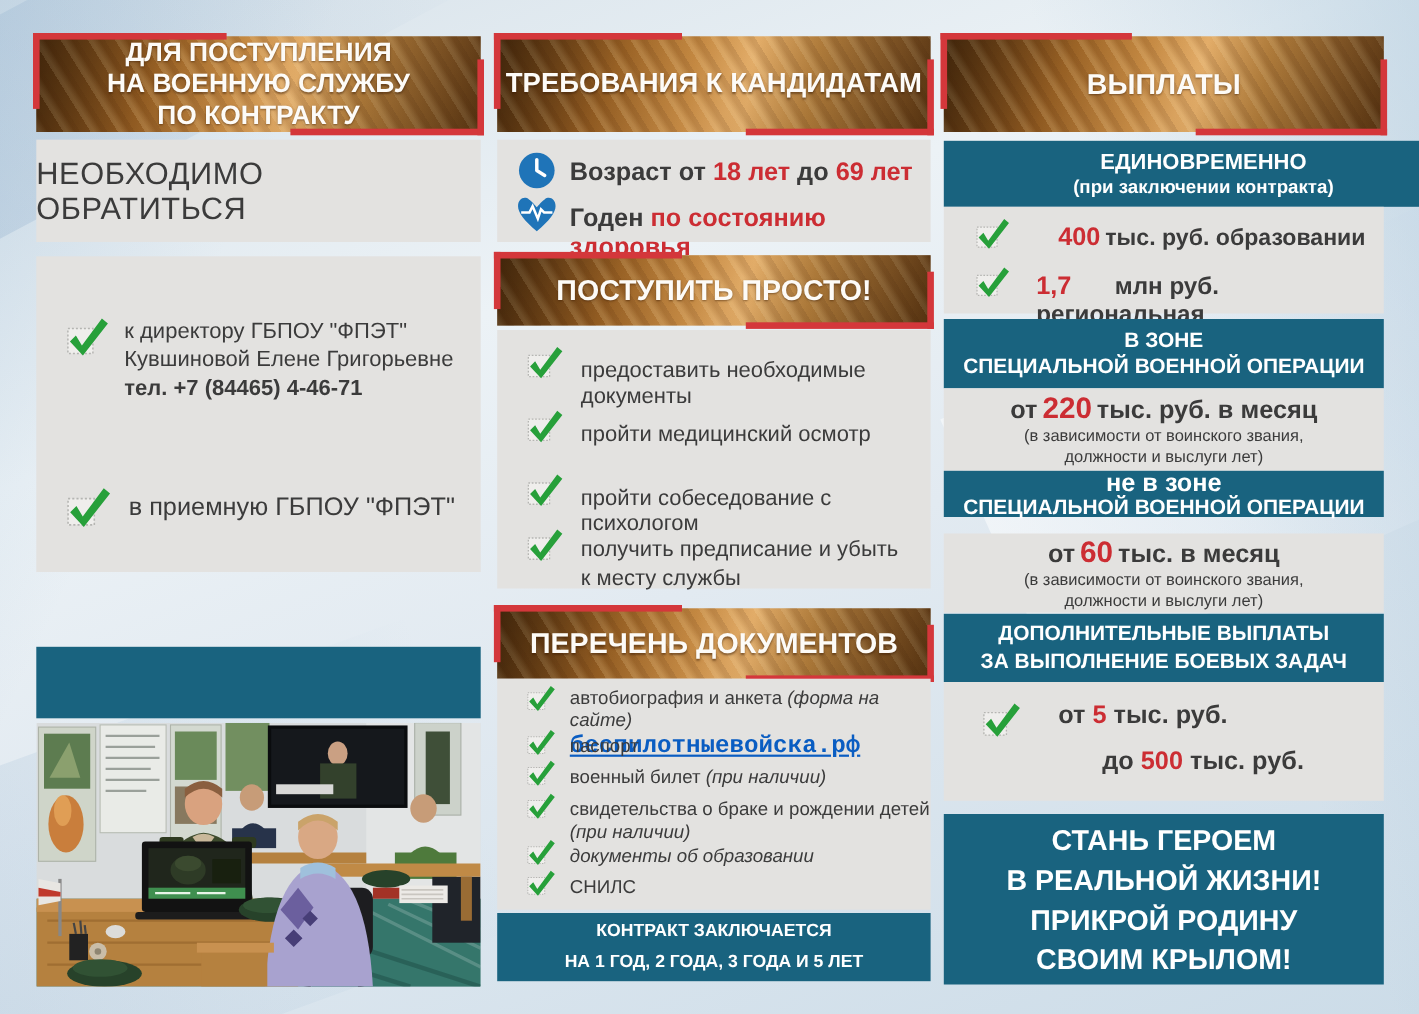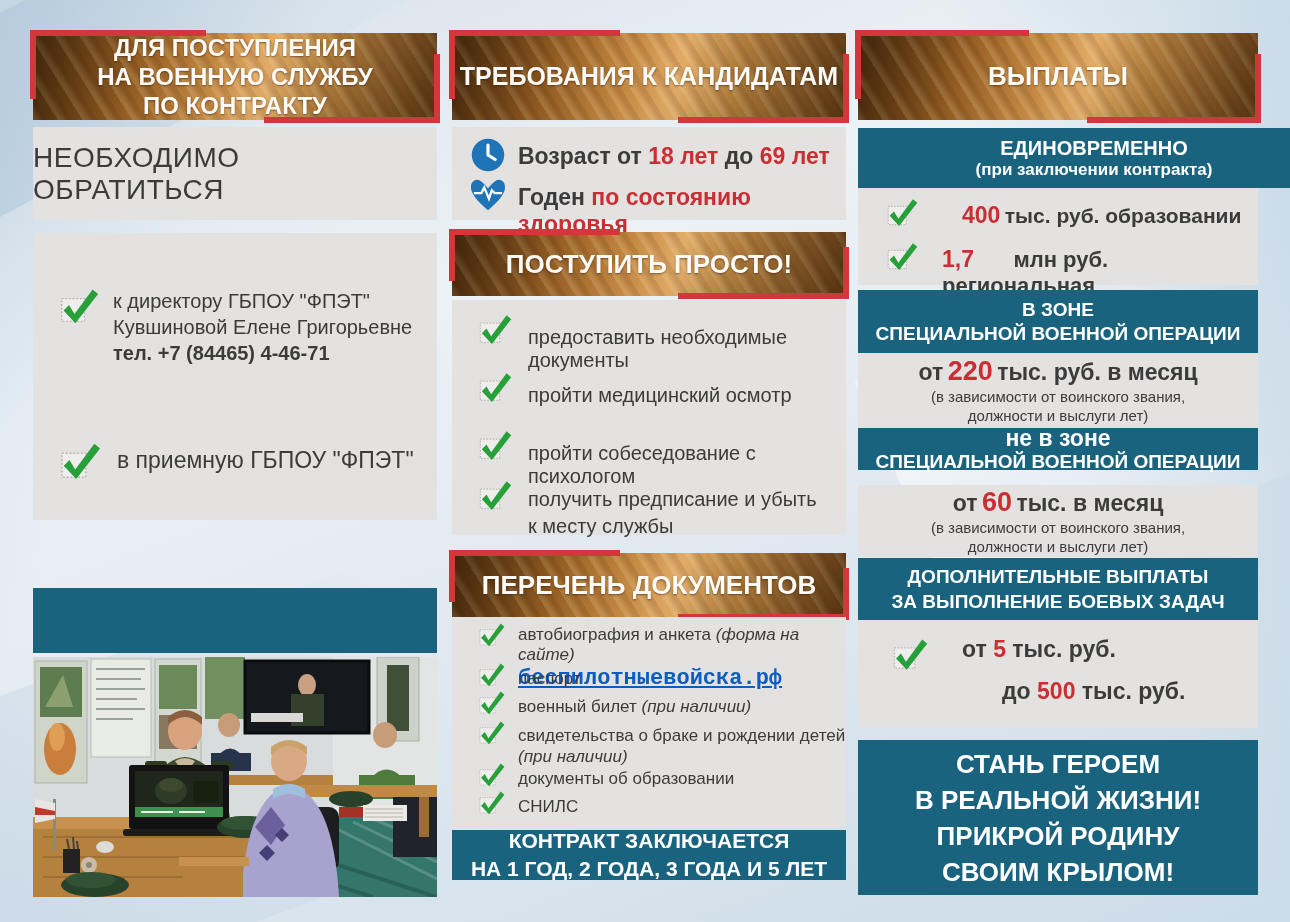--- a/index.html
+++ b/index.html
@@ -304,31 +304,31 @@
     <div class="abs dark" style="left:66px;top:108px;line-height:21px;">
       <div>свидетельства о браке и рождении детей</div>
       <div class="note-it">(при наличии)</div>
     </div>
     <span class="chk" style="left:26px;top:144px;">
       <svg width="27" height="26" viewBox="0 0 44 42">
           <rect x="3" y="14" width="25" height="25" fill="#efeeec" stroke="#b5b5b2" stroke-width="1.5" stroke-dasharray="2 2"></rect>
           <polygon points="5,27 11,21 17,31 37,4 43,9 18,41" fill="#27a03a"></polygon>
         </svg>
     </span>
-    <div class="abs dark" style="left:66px;top:152px;">документы об образовании</div>
+    <div class="abs dark" style="left:66px;top:152px;font-style:italic;">документы об образовании</div>
     <span class="chk" style="left:26px;top:172px;">
       <svg width="27" height="26" viewBox="0 0 44 42">
           <rect x="3" y="14" width="25" height="25" fill="#efeeec" stroke="#b5b5b2" stroke-width="1.5" stroke-dasharray="2 2"></rect>
           <polygon points="5,27 11,21 17,31 37,4 43,9 18,41" fill="#27a03a"></polygon>
         </svg>
     </span>
     <div class="abs dark" style="left:66px;top:180px;">СНИЛС</div>
   </div>
 
-  <div class="teal-box" style="left:452px;top:830px;width:394px;height:50px;font-size:21px;line-height:28px;">
+  <div class="teal-box" style="left:452px;top:830px;width:394px;height:62px;font-size:16px;line-height:28px;">
     <span>КОНТРАКТ ЗАКЛЮЧАЕТСЯ</span>
     <span>НА 1 ГОД, 2 ГОДА, 3 ГОДА И 5 ЛЕТ</span>
   </div>
 
   <div class="bronze-hdr" style="left:858px;top:33px;width:400px;height:87px;font-size:26px;">
     <span>ВЫПЛАТЫ</span>
   </div>
 
   <div class="teal-box" style="left:858px;top:128px;width:472px;height:60px;">
     <span style="font-size:20px;line-height:24px;">ЕДИНОВРЕМЕННО</span>

